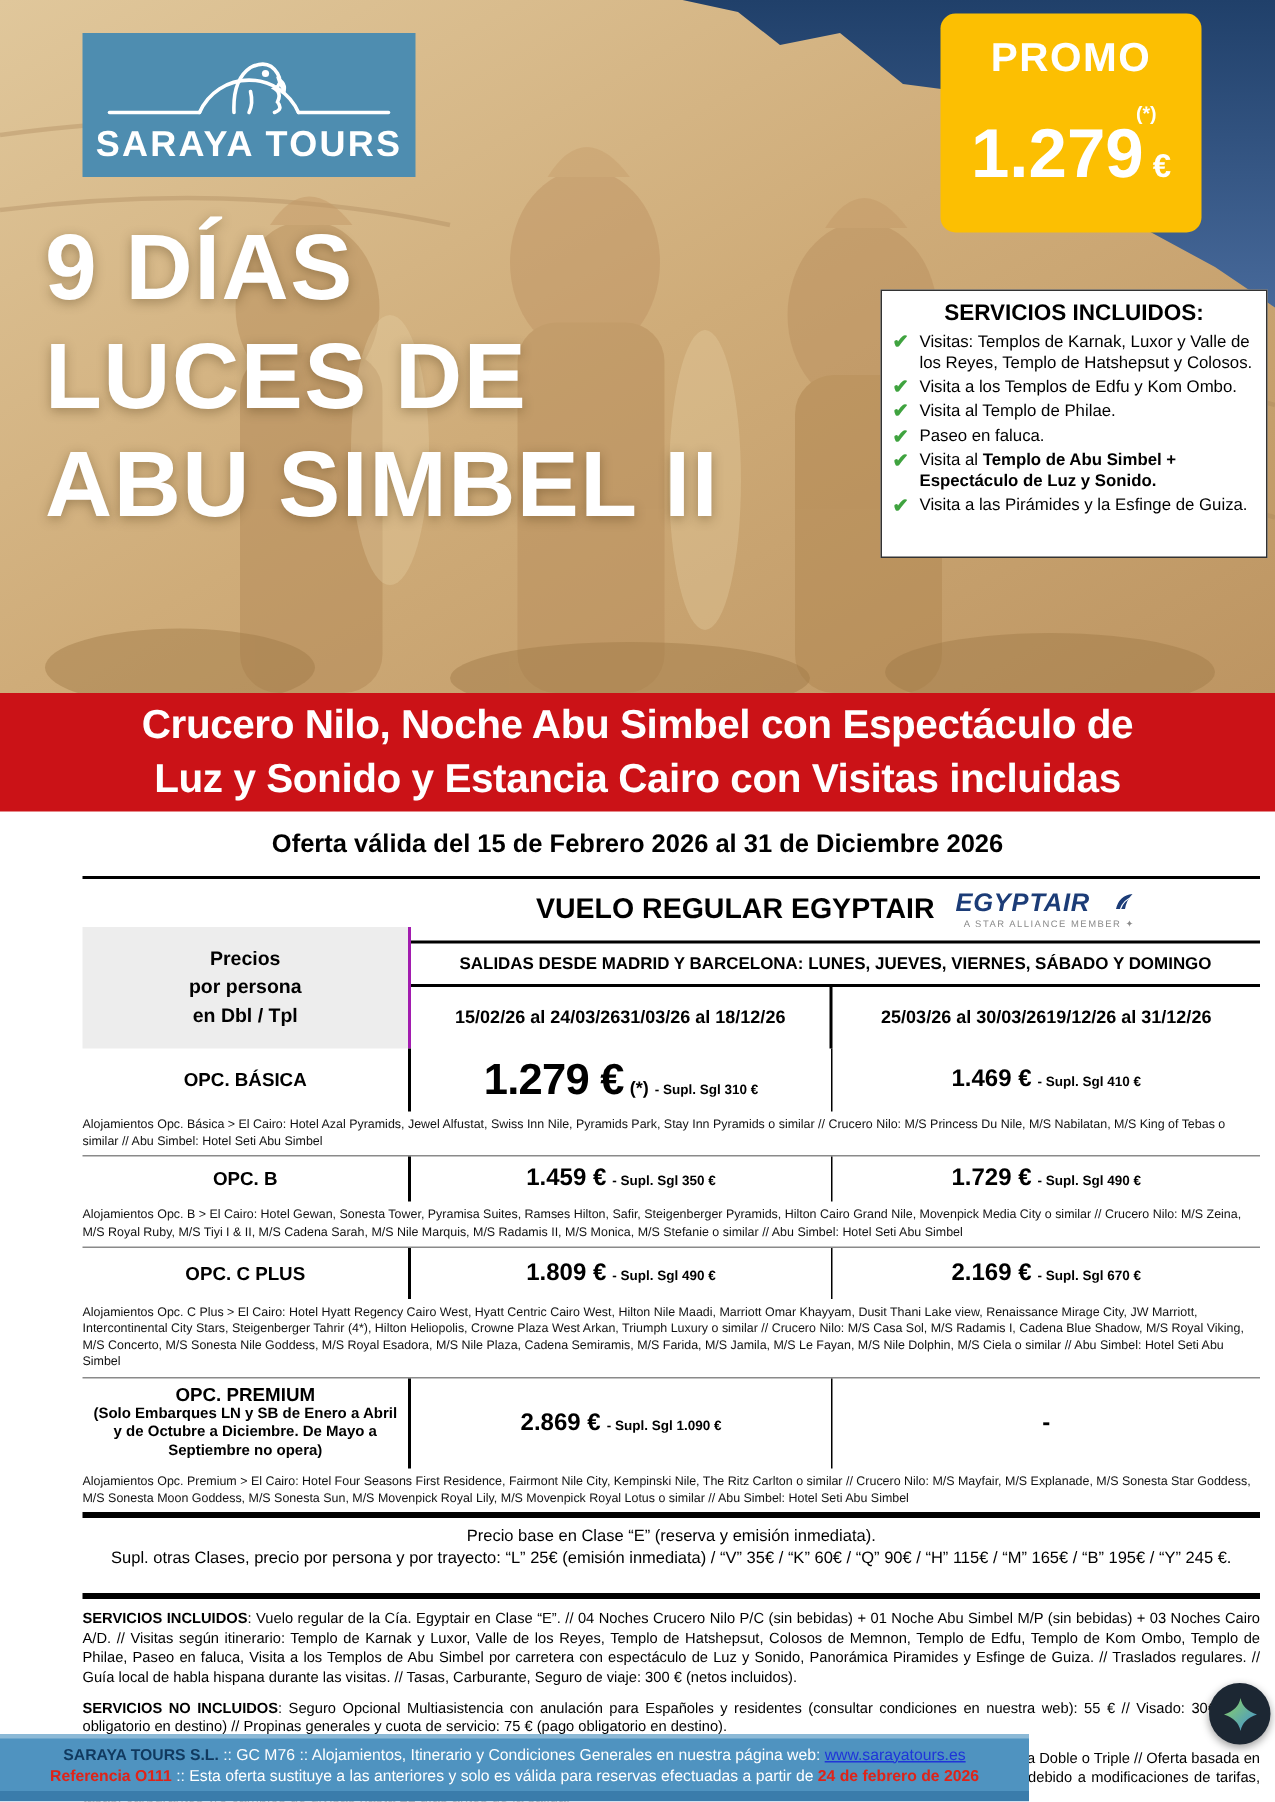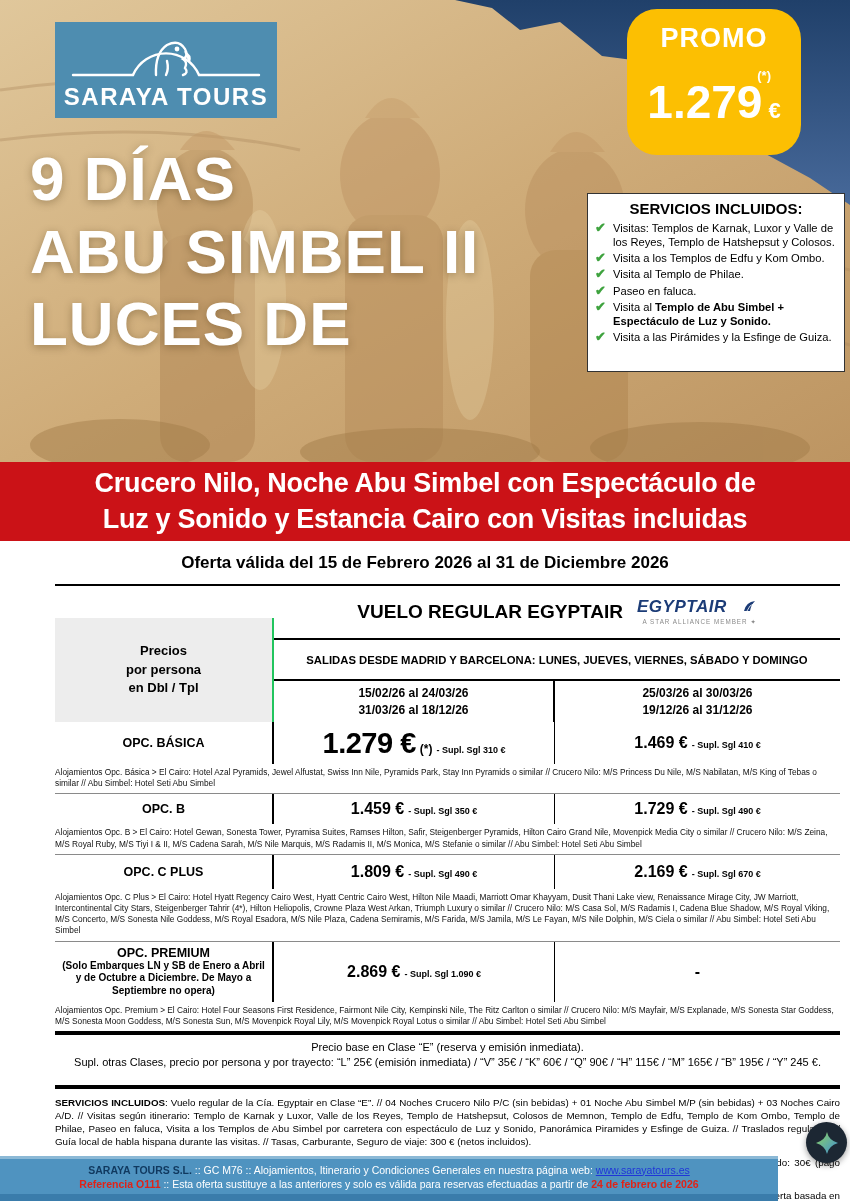--- a/index.html
+++ b/index.html
@@ -8,21 +8,21 @@
   .page { position:relative; width:850px; height:1201px; background:#fff; overflow:hidden; margin:0 auto; }
 
   
   .hero { position:relative; width:850px; height:462px; overflow:hidden; }
   .hero svg.photo { position:absolute; left:0; top:0; }
   .brand-box { position:absolute; left:55px; top:22px; width:222px; height:96px;
     background:#4e8db0; display:flex; flex-direction:column; align-items:center; justify-content:flex-end;
     padding-bottom:7px; }
   .brand-name { color:#fff; font-weight:bold; font-size:24px; letter-spacing:1.5px; margin-top:2px;text-align:right; }
   .promo-badge { position:absolute; left:627px; top:9px; width:174px; height:146px;
-    background:#fcbf02; border-radius:30px; color:#fff; padding:14px 16px 10px; }
+    background:#fcbf02; border-radius:10px; color:#fff; padding:14px 16px 10px; }
   .promo-label { text-align:center; font-size:27px; font-weight:bold; letter-spacing:1px; }
   .promo-mark { text-align:right; font-size:13px; font-weight:bold; margin:14px 14px 0 0; }
   .promo-price { display:flex; align-items:baseline; justify-content:center; gap:6px; margin-top:-4px; }
   .promo-amount { font-size:46px; font-weight:bold; line-height:1; }
   .promo-cur { font-size:22px; font-weight:bold; }
   .hero-title { position:absolute; left:30px; top:143px; color:#fff; font-weight:bold;
     font-size:62px; line-height:1.17; letter-spacing:1px; text-shadow:0 2px 8px rgba(60,40,10,.35); }
   .services-box { position:absolute; left:587px; top:193px; width:258px; min-height:179px;
     background:#fff; border:1px solid #333; padding:6px 7px 8px; }
   .services-title { text-align:center; font-weight:bold; font-size:15px; margin-bottom:4px; color:#000; }
@@ -34,33 +34,33 @@
   .banner { width:850px; height:79px; background:#cb1217; color:#fff; display:flex;
     flex-direction:column; align-items:center; justify-content:center; }
   .banner div { font-size:27px; font-weight:bold; line-height:1.3; letter-spacing:-0.3px; }
 
   .validity { text-align:center; font-size:17px; font-weight:bold; color:#000; padding:12px 0 11px; }
 
   
   .sheet { margin:0 10px 0 55px; width:785px; }
   .tbl-top { border-top:2px solid #000; }
   .grid { display:grid; grid-template-columns:219px 281px 285px; }
-  .lcol { border-right:2px solid #22c55e;margin-top:32px; }
+  .lcol { border-right:2px solid #a21caf;margin-top:32px; }
   .hdr-left { background:#ededed; display:flex; flex-direction:column; align-items:center; justify-content:center;
     font-weight:bold; font-size:13px; line-height:1.45; color:#000; }
   .hdr-right { }
-  .flight-row { height:54px; border-bottom:2px solid #000; display:flex; align-items:center; justify-content:center; gap:14px; }
+  .flight-row { height:43px; border-bottom:2px solid #000; display:flex; align-items:center; justify-content:center; gap:14px; }
   .flight-title { font-weight:bold; font-size:19px; color:#000; }
   .egyptair { display:flex; flex-direction:column; align-items:flex-end; line-height:1; }
   .egyptair-word { font-style:italic; font-weight:bold; font-size:17px; color:#1c3c77; letter-spacing:.5px; display:flex; align-items:center; gap:15px; }
   .staralliance { font-size:6.3px; color:#8a8a8a; letter-spacing:1px; margin-top:4px; }
-  .salidas-row { height:41px; border-bottom:2px solid #000; display:flex; align-items:center; justify-content:center;
+  .salidas-row { height:29px; border-bottom:2px solid #000; display:flex; align-items:center; justify-content:center;
     font-weight:bold; font-size:11.3px; color:#000; }
   .dates-row { display:grid; grid-template-columns:281px 285px; height:41px; }
-  .date-cell { display:flex; flex-direction:column; align-items:center; justify-content:center;
+  .date-cell { display:flex; flex-direction:row; align-items:center; justify-content:center;
     font-weight:bold; font-size:12px; line-height:1.35; color:#000; }
   .date-cell.first { border-right:2px solid #000; }
 
   .opt-row { display:grid; grid-template-columns:219px 281px 285px; }
   .opt-cell { display:flex; flex-direction:column; align-items:center; justify-content:center; text-align:center; padding:4px 6px; }
   .opt-name { font-weight:bold; font-size:12.5px; color:#000; }
   .opt-note { font-size:10px; font-weight:bold; color:#000; line-height:1.25; }
   .vline { border-right:2px solid #000; }
   .vline2 { border-right:1.5px solid #000; }
   .price-line { display:flex; align-items:baseline; gap:4px; justify-content:center; }
@@ -74,21 +74,21 @@
 
   .base-note { text-align:center; color:#000; padding:6px 0 17px; }
   .base-note .l1 { font-size:11px; margin-bottom:3px; }
   .base-note .l2 { font-size:11px; }
 
   .legal { padding-top:8px; }
   .para { font-size:9.8px; color:#000; line-height:1.32; text-align:justify; margin-bottom:8px; }
   .para b { font-weight:bold; }
 
   
-  .footer { position:absolute; left:0; bottom:0; width:778px; background:#4f93c0;
+  .footer { position:absolute; left:0; bottom:0; width:686px; background:#4f93c0;
     border-top:3px solid #8cb9d6; border-bottom:7px solid #3a7cab; text-align:center; padding:4px 0 3px; }
   .footer .fl { font-size:10.5px; color:#fff; line-height:1.35; }
   .f-company { color:#10395f; font-weight:bold; }
   .f-link { color:#1f35d8; text-decoration:underline; cursor:pointer; }
   .f-ref { color:#e02317; font-weight:bold; }
   .f-date { color:#e02317; font-weight:bold; }
 
   .float-btn { position:absolute; left:806px; top:1122px; width:41px; height:41px; border-radius:50%;
     background:#1c2733; display:flex; align-items:center; justify-content:center;
     box-shadow:0 2px 6px rgba(0,0,0,.4); cursor:pointer; }
@@ -162,22 +162,22 @@
       <div class="promo-label">PROMO</div>
       <div class="promo-mark">(*)</div>
       <div class="promo-price">
         <span class="promo-amount">1.279</span>
         <span class="promo-cur">€</span>
       </div>
     </div>
 
     <div class="hero-title">
       <div>9 DÍAS</div>
+      <div>LUCES DE</div>
       <div>ABU SIMBEL II</div>
-      <div>LUCES DE</div>
     </div>
 
     <div class="services-box">
       <div class="services-title">SERVICIOS INCLUIDOS:</div>
       <div class="svc-item">
         <span class="svc-check">✔</span>
         <span><span>Visitas: Templos de Karnak, Luxor y Valle de los Reyes, Templo de Hatshepsut y Colosos.</span></span>
       </div>
       <div class="svc-item">
         <span class="svc-check">✔</span>

